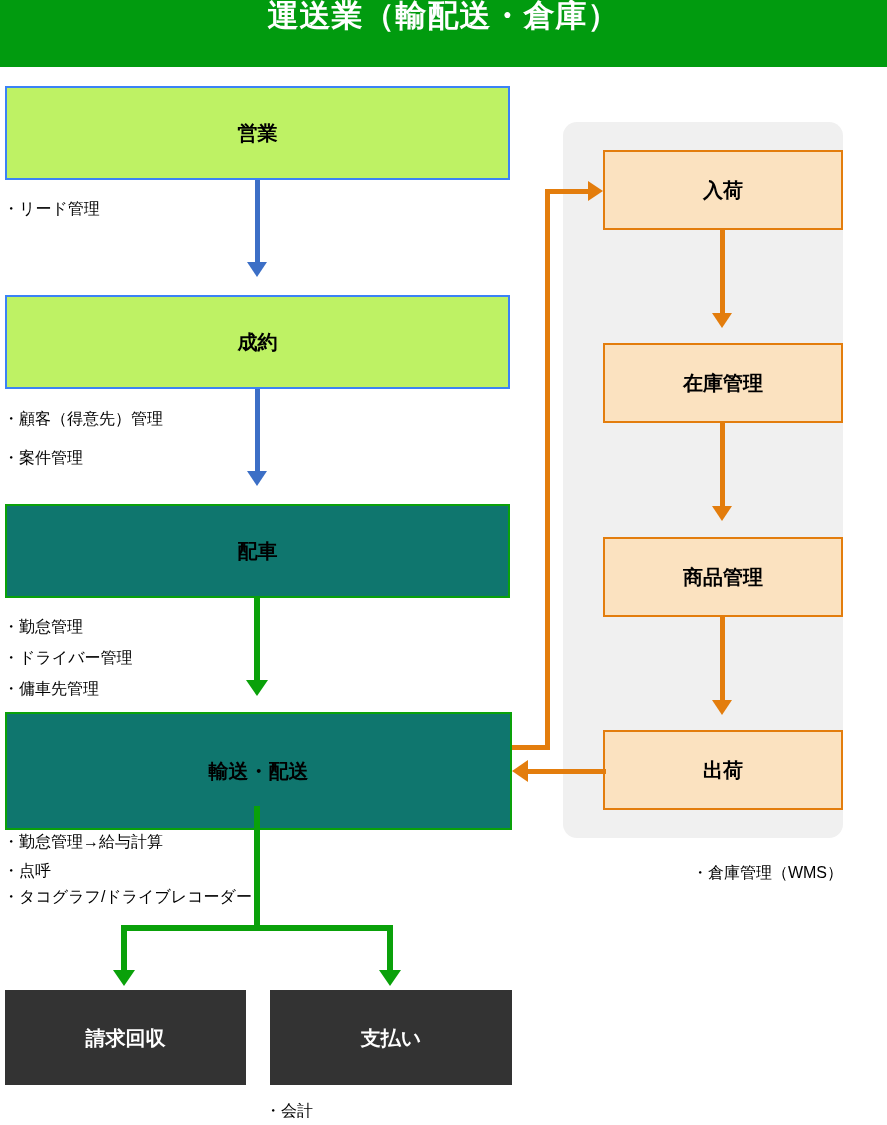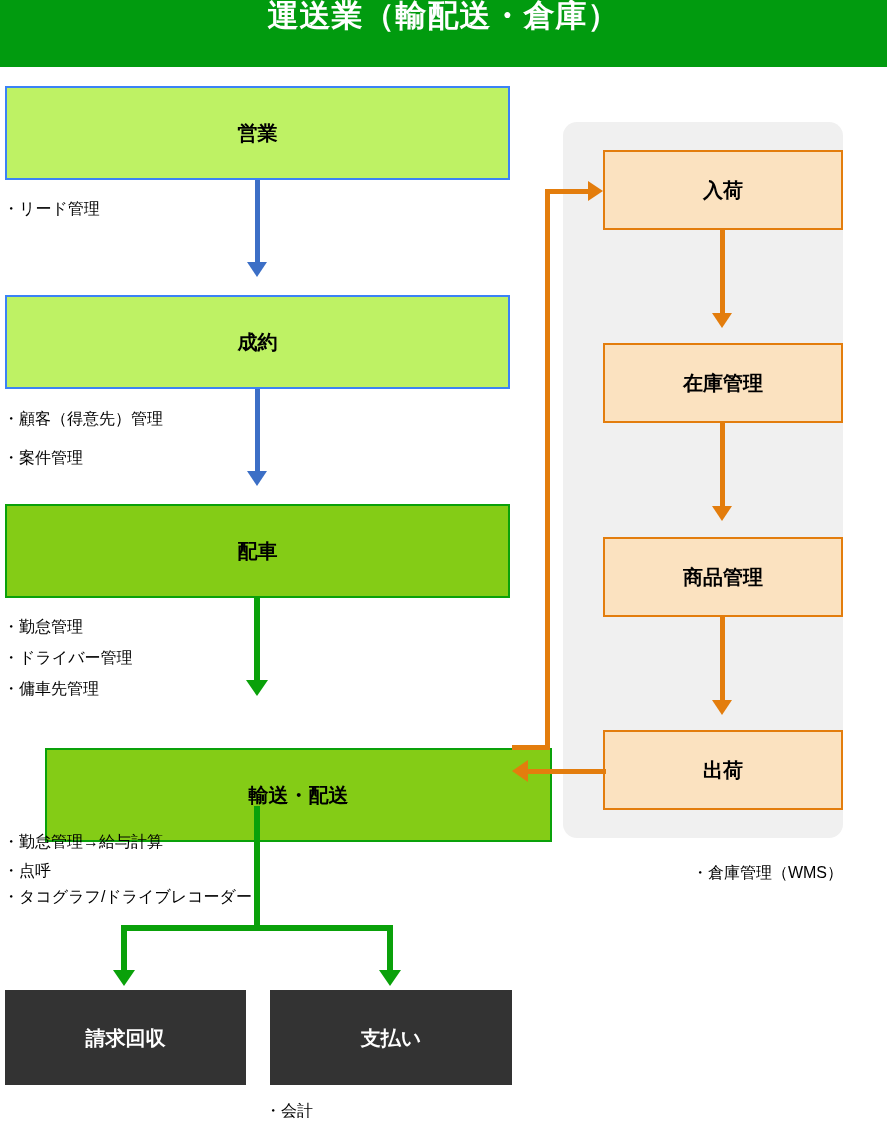--- a/index.html
+++ b/index.html
@@ -22,21 +22,21 @@
     line-height:1;
   }
 
   
   .node{
     position:absolute;box-sizing:border-box;
     display:flex;align-items:center;justify-content:center;
     font-size:20px;font-weight:bold;line-height:1;
   }
   .node.blue{background:#bef264;border:2px solid #3b82f6;color:#000;}
-  .node.green{background:#84cc16;border:2px solid #0aa10a;color:#000;}
+  .node.green{background:#0f766e;border:2px solid #0aa10a;color:#000;}
   .node.orange{background:#fbe2c0;border:2px solid #e37d0d;color:#000;}
   .node.dark{background:#333333;border:none;color:#ffffff;}
 
   
   .caption{
     position:absolute;font-size:16px;line-height:25px;color:#000;
     white-space:pre;
   }
   .caption.center{text-align:right;}
 
@@ -90,21 +90,21 @@
   </div>
 
   <div class="node blue" style="left:5px;top:295px;width:505px;height:94px;">
     <span>成約</span>
   </div>
 
   <div class="node green" style="left:5px;top:504px;width:505px;height:94px;">
     <span>配車</span>
   </div>
 
-  <div class="node green" style="left:5px;top:748px;width:507px;height:94px;margin-left:40px;">
+  <div class="node green" style="left:5px;top:712px;width:507px;height:118px;">
     <span>輸送・配送</span>
   </div>
 
   <div class="node dark" style="left:5px;top:990px;width:241px;height:95px;">
     <span>請求回収</span>
   </div>
 
   <div class="node dark" style="left:270px;top:990px;width:242px;height:95px;">
     <span>支払い</span>
   </div>

